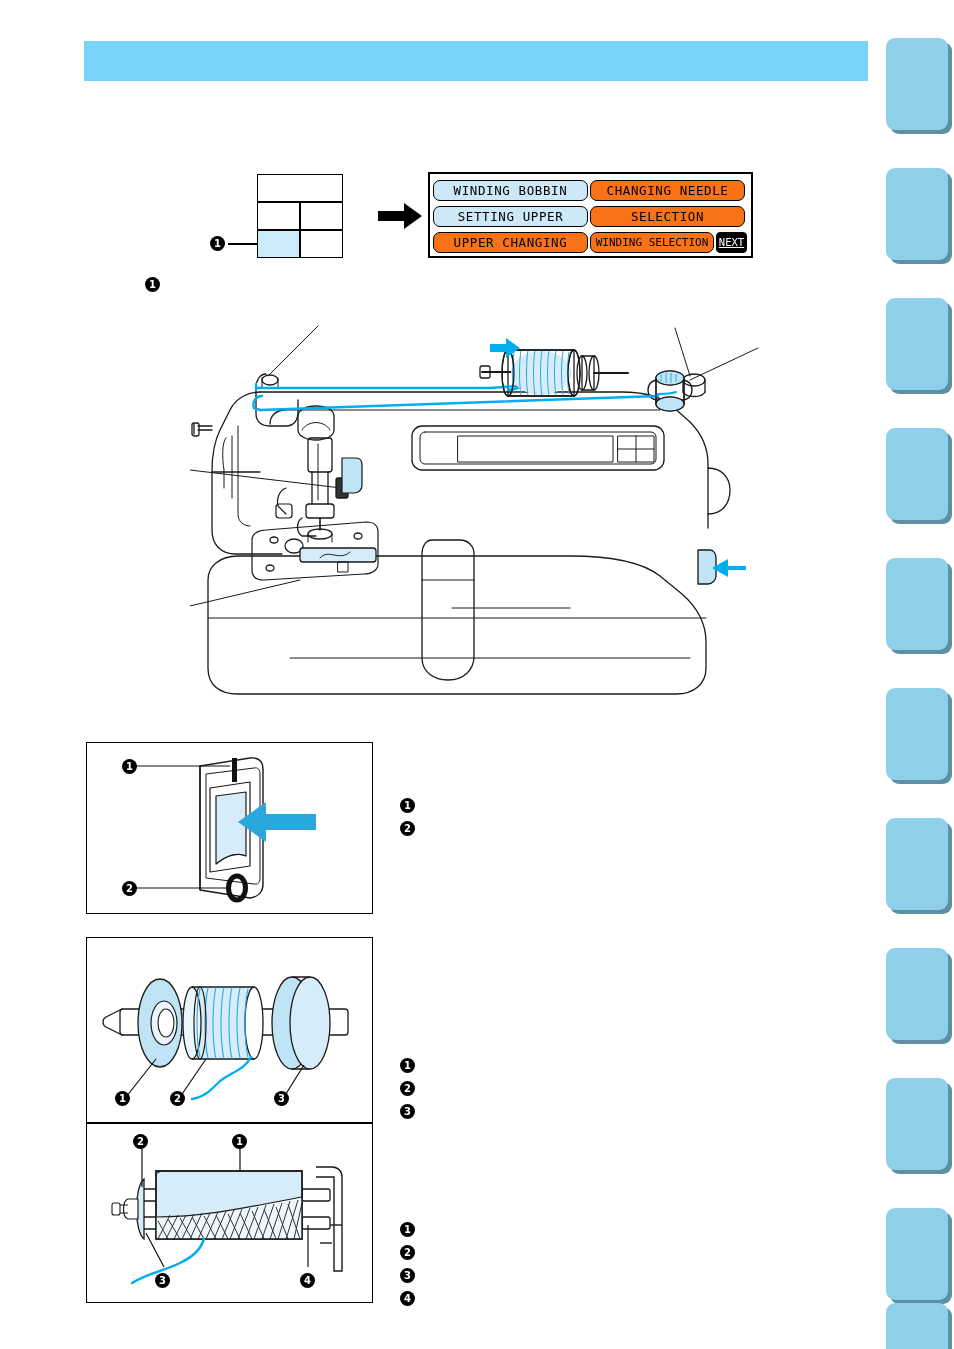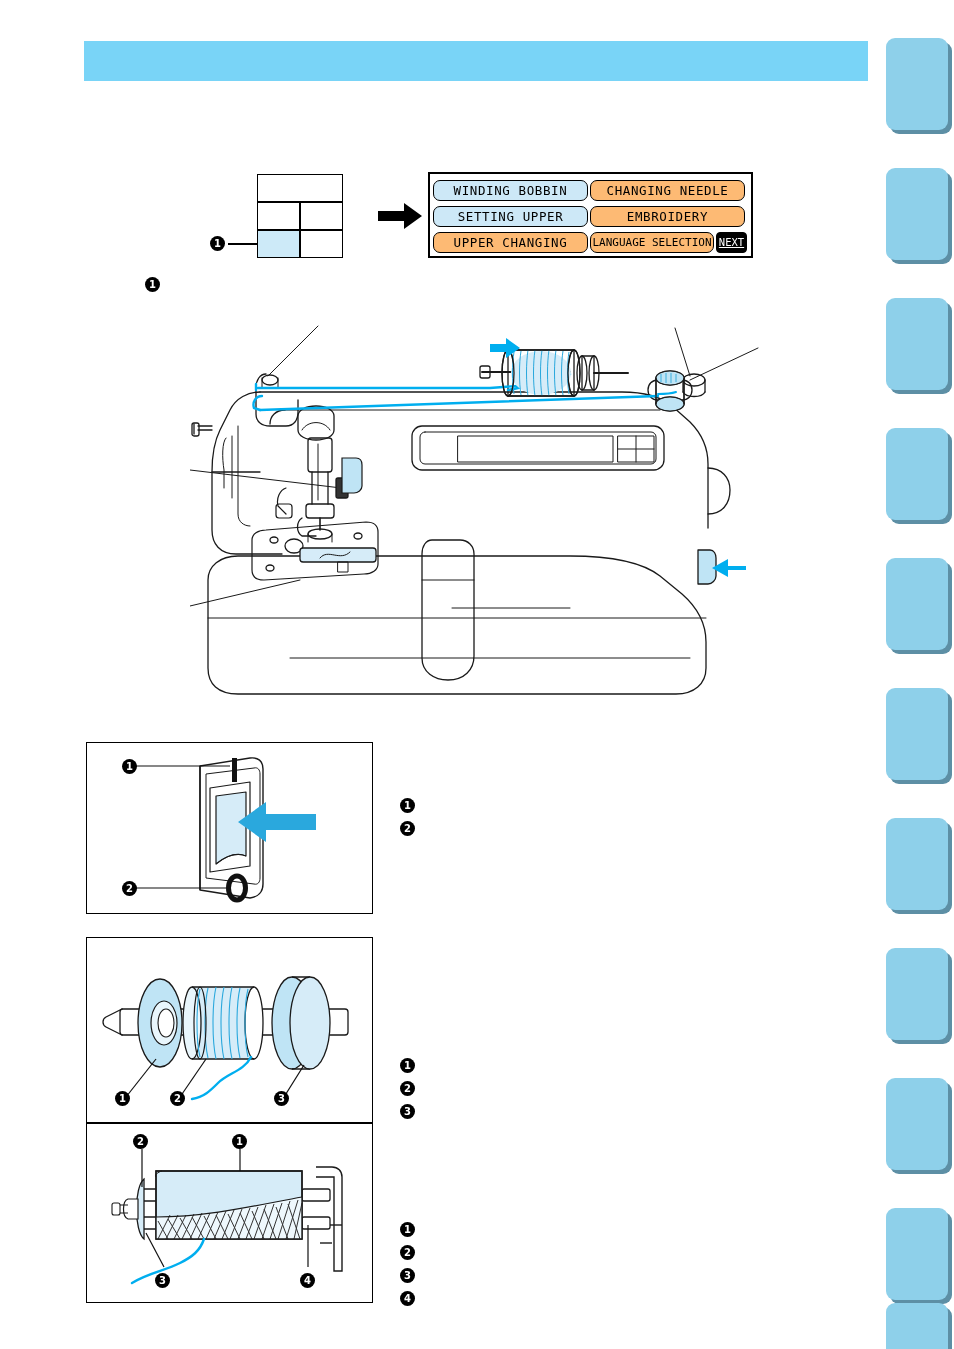--- a/index.html
+++ b/index.html
@@ -106,21 +106,21 @@
   .lcd-btn {
     border: 1.6px solid #000;
     border-radius: 7px;
     height: 21px;
     line-height: 19px;
     text-align: center;
     font-family: "DejaVu Sans Mono", monospace;
     font-size: 12.5px;
     letter-spacing: 0.6px;
     color: #000;
-    background: #fdba74;
+    background: #f97316;
     box-sizing: border-box;
     white-space: nowrap;
     overflow: hidden;
   }
   .lcd-btn.sel { background: #cde8f7; }
   .lcd-btn.inv {
     background: #000;
     color: #fff;
     border-radius: 4px;
     font-size: 10.5px;
@@ -200,25 +200,25 @@
     <polygon points="0,8 26,8 26,0 44,13 26,26 26,18 0,18" fill="#000"></polygon>
   </svg>
 
   <div class="lcd">
     <div class="lcd-row">
       <div class="lcd-btn w-left sel">WINDING BOBBIN</div>
       <div class="lcd-btn w-right">CHANGING NEEDLE</div>
     </div>
     <div class="lcd-row">
       <div class="lcd-btn w-left sel">SETTING UPPER</div>
-      <div class="lcd-btn w-right">EMBROIDERY</div>
+      <div class="lcd-btn w-right">SELECTION</div>
     </div>
     <div class="lcd-row">
       <div class="lcd-btn w-left">UPPER CHANGING</div>
-      <div class="lcd-btn w-lang">LANGUAGE SELECTION</div>
+      <div class="lcd-btn w-lang">WINDING SELECTION</div>
       <div class="lcd-btn w-next inv">NEXT</div>
     </div>
   </div>
 
   <div class="bullet" style="left:145px; top:277px;">1</div>
 
   <svg class="ill" style="left:190px; top:318px;" width="570" height="390" viewBox="0 0 570 390">
     <g fill="none" stroke="#1a1a1a" stroke-width="1.3" stroke-linejoin="round" stroke-linecap="round">
 
       <line x1="128" y1="8" x2="78" y2="58" stroke-width="1"></line>

